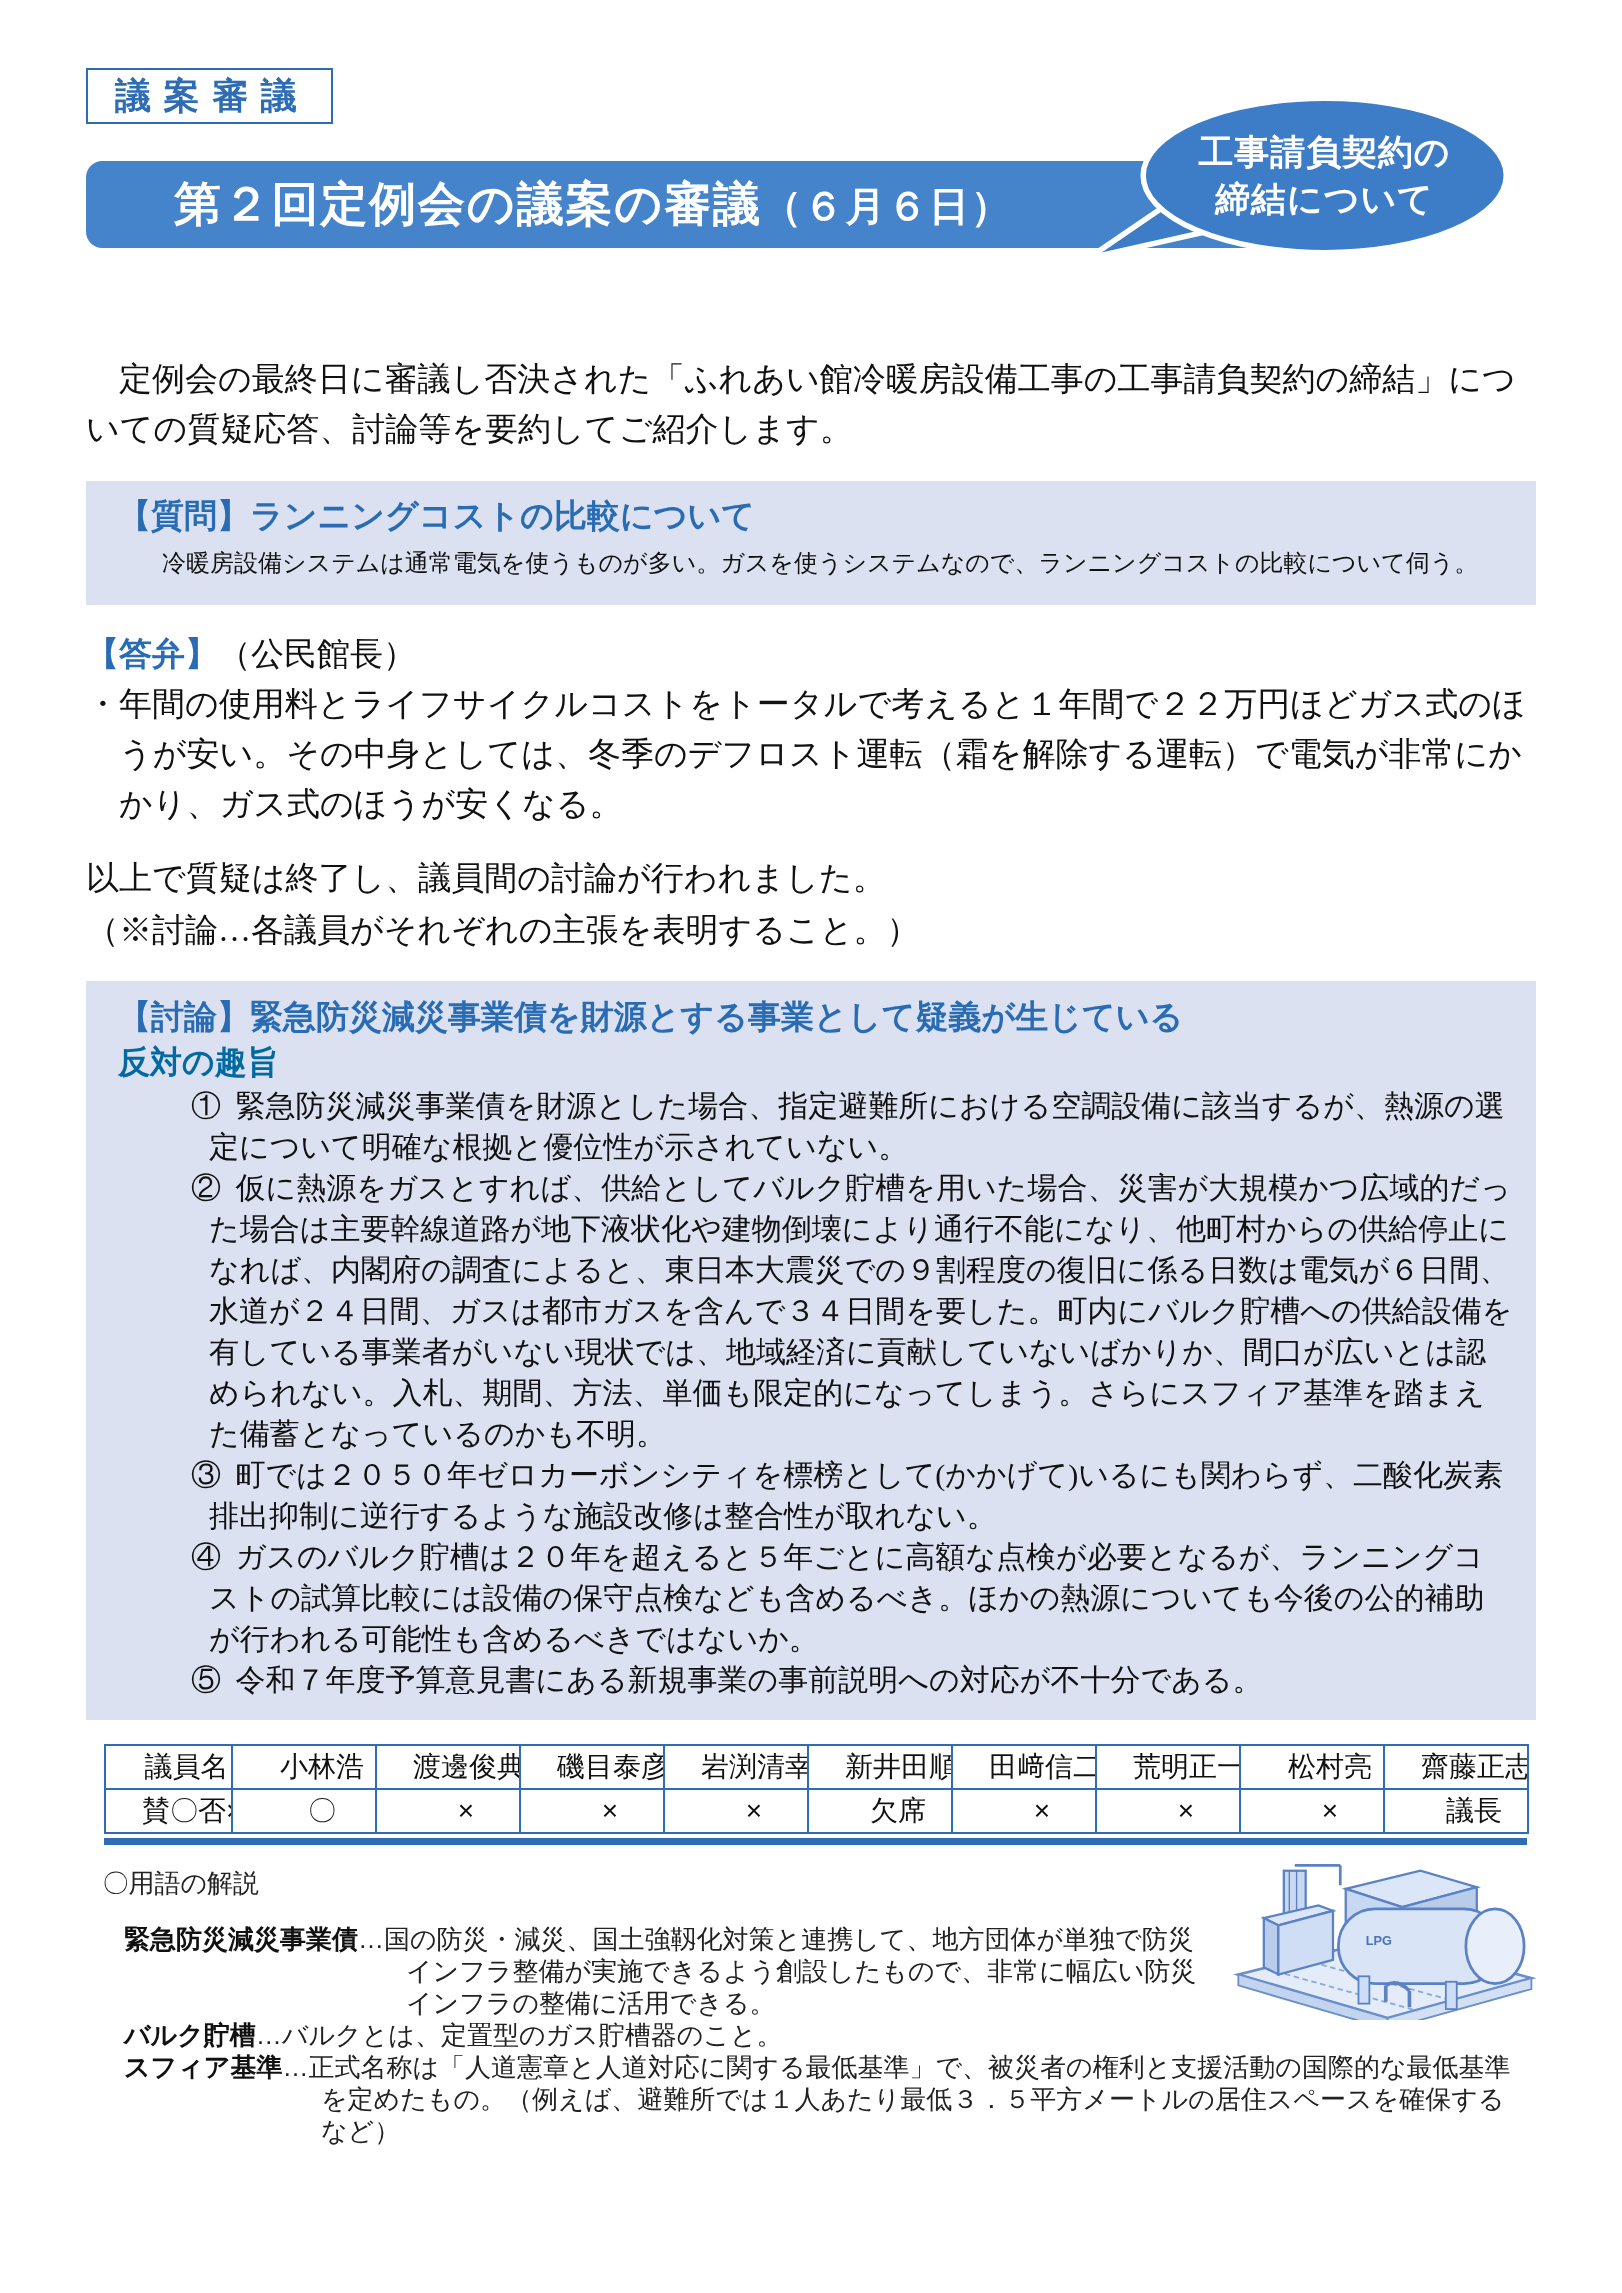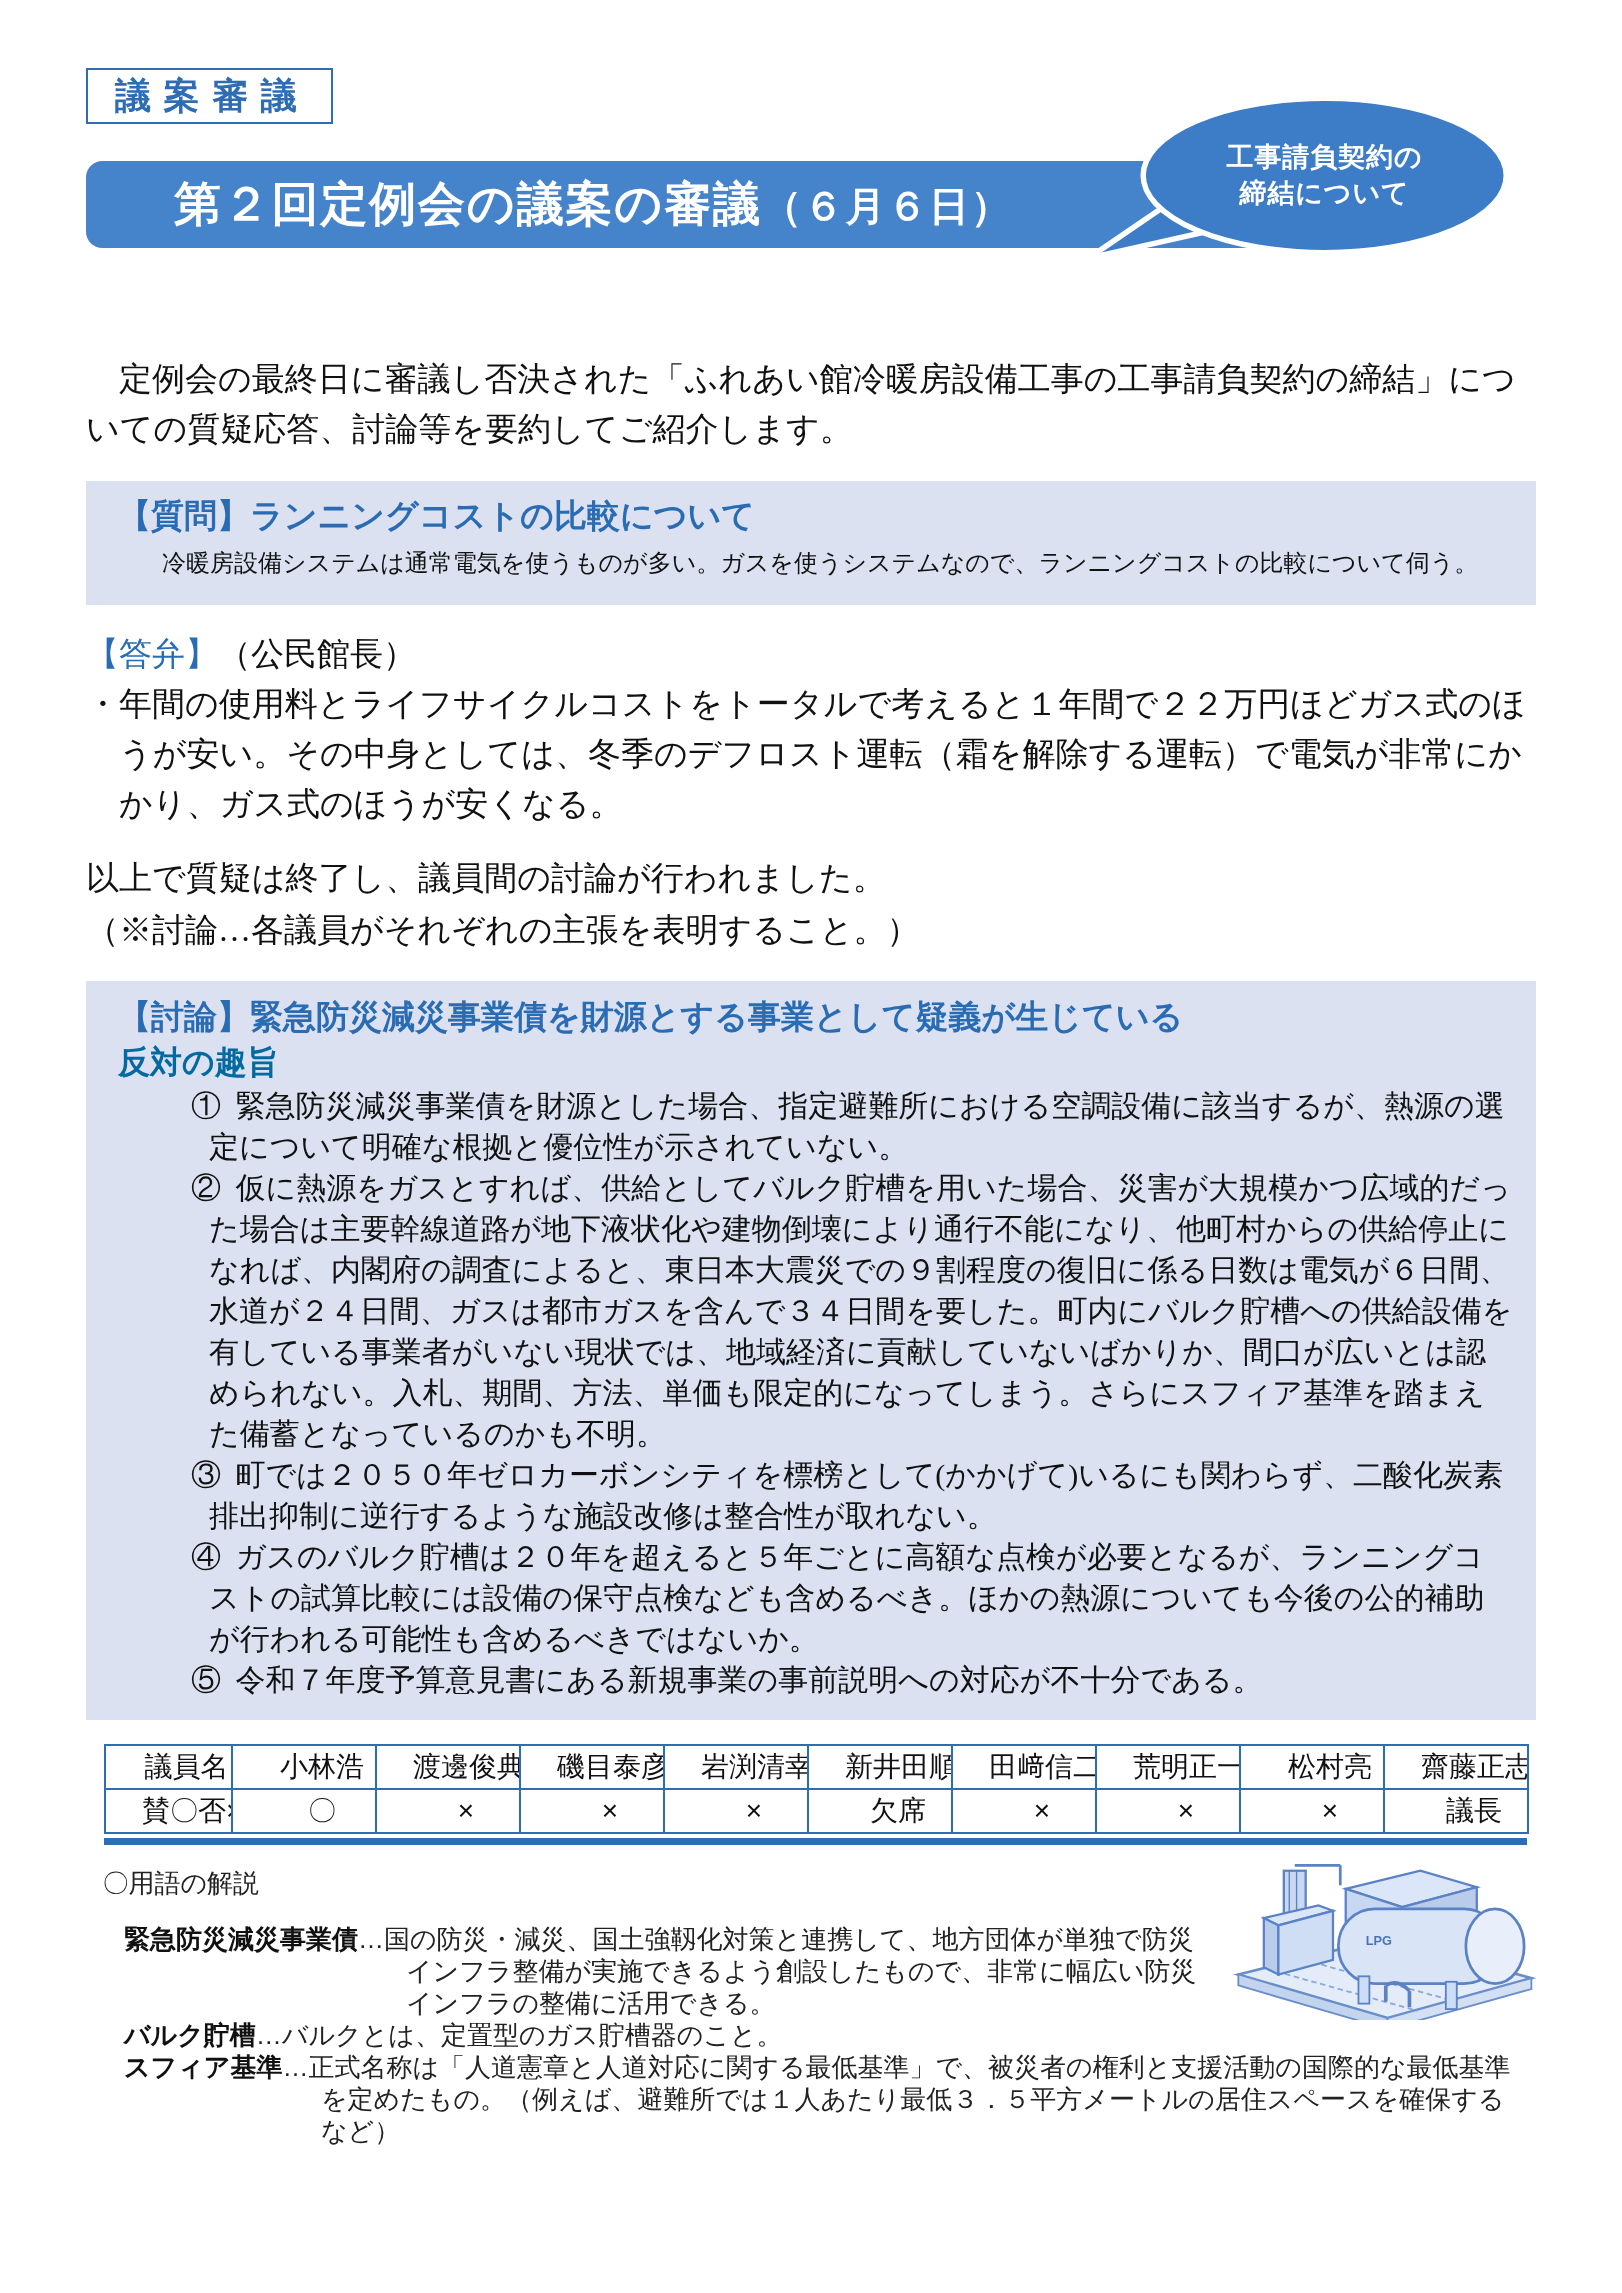--- a/index.html
+++ b/index.html
@@ -41,21 +41,21 @@
     font-size:47px;letter-spacing:1.8px;
     padding-left:88px;white-space:nowrap;
   }
   .banner-date{font-size:40px;}
   .balloon{position:absolute;left:977px;top:-56px;width:459px;height:177px;}
   .balloon svg{position:absolute;left:0;top:0;}
   .balloon-text{
     position:absolute;left:82px;top:11px;width:359px;height:145px;
     display:flex;flex-direction:column;align-items:center;justify-content:center;
     color:#ffffff;font-family:"Liberation Sans","DejaVu Sans",sans-serif;
-    font-weight:bold;font-size:27px;line-height:1.35;letter-spacing:0.9px;
+    font-weight:bold;font-size:35px;line-height:1.35;letter-spacing:0.9px;
   }
 
   
   .intro{
     margin-top:33px;
     font-size:33px;line-height:50px;
     width:1450px;
   }
 
   
@@ -72,21 +72,21 @@
   }
   .q-body{
     font-size:24px;line-height:48px;
     padding-left:20px;text-indent:1em;color:#111;
   }
 
   
   .ans-line{margin-top:23.6px;font-size:33px;line-height:49px;}
   .ans-label{
     font-family:"Liberation Sans","DejaVu Sans",sans-serif;
-    font-weight:normal;color:#2a6cb3;
+    font-weight:bold;color:#2a6cb3;
   }
   .ans-speaker{color:#111;}
   .ans-body{
     font-size:33px;line-height:50px;width:1450px;
     padding-left:33px;text-indent:-33px;box-sizing:border-box;
   }
   .trans-line{font-size:33px;line-height:48px;margin-top:3.6px;}
   .trans-first{margin-top:25.5px;}
 
   

